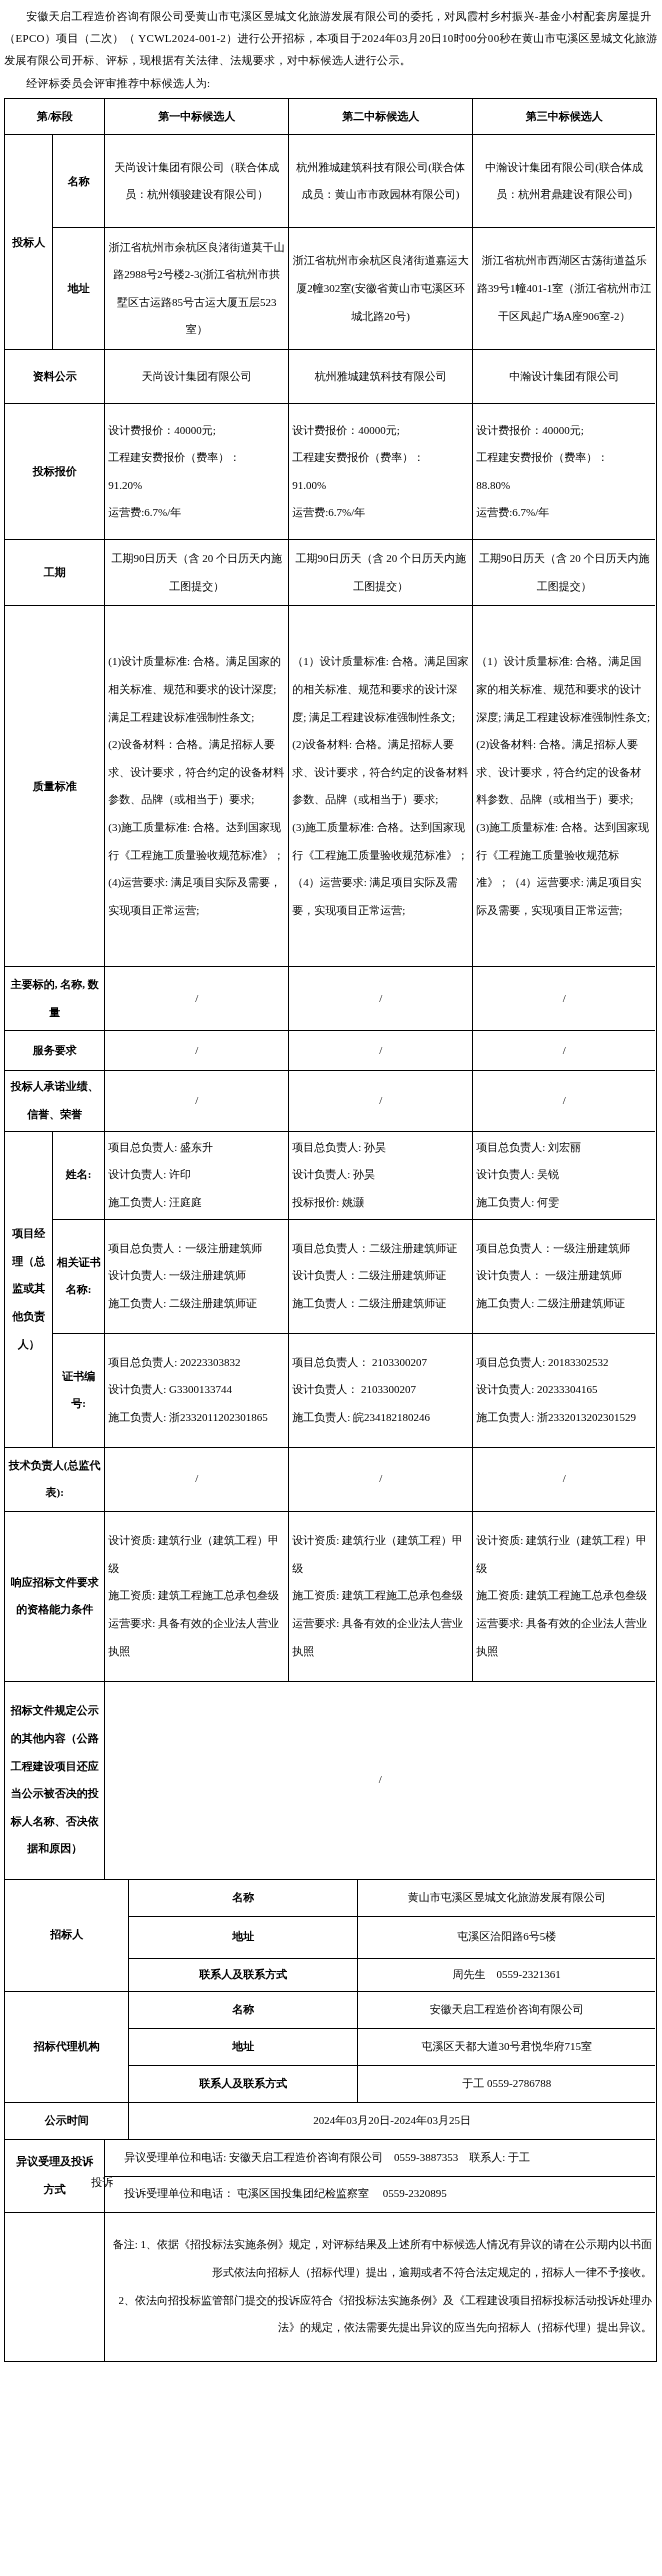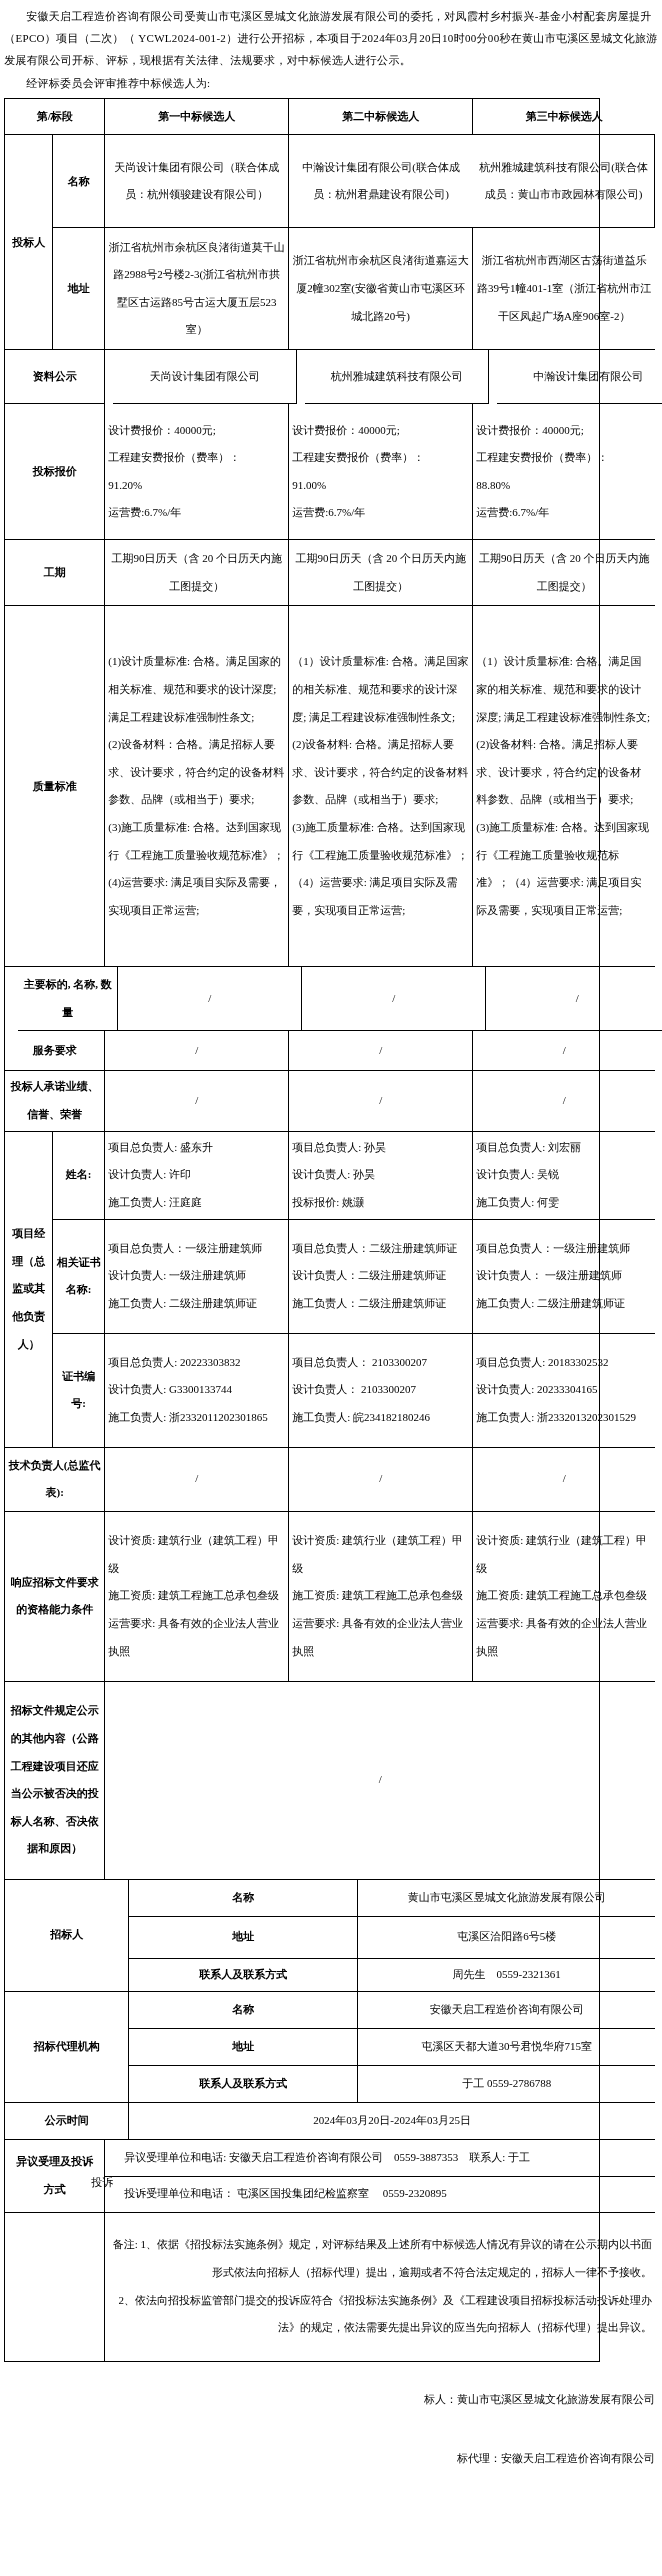--- a/index.html
+++ b/index.html
@@ -9,21 +9,21 @@
     font-family:"Liberation Serif","DejaVu Serif",serif;
     font-size:11px;
   }
   .page { padding:5.2px 4.2px 15.6px 4.2px; }
 
   
   .intro p { margin:0; line-height:22px; text-indent:2em; letter-spacing:0.3px; }
   .intro .p2 { margin-top:1px; }
 
   
-  .table-wrap { border:1.6px solid #000; width:596px; margin-top:4.2px; box-sizing:border-box; }
+  .table-wrap { border:1.6px solid #000; width:653px; margin-top:4.2px; box-sizing:border-box; }
   .row, .group { display:grid; }
   .g-main  { grid-template-columns:48px 52px 184px 184px 182px; }
   .g-span2 { grid-template-columns:100px 184px 184px 182px; }
   .g-merge { grid-template-columns:100px 550px; }
   .g-zbr   { grid-template-columns:124px 229px 297px; }
   .g-zbr2  { grid-template-columns:124px 526px; }
 
   .cell {
     border-right:1px solid #000;
     border-bottom:1.6px solid #000;
@@ -40,25 +40,25 @@
   .cell.left { justify-content:flex-start; text-align:left; }
   .cell.nr { border-right:none; }
   .cell.nb { border-bottom:none;text-align:right; }
   .cspan2 { grid-column:1 / 3; }
   .rspan2 { grid-row:1 / 3; }
   .rspan3 { grid-row:1 / 4; }
 
   
   .h-header { grid-auto-rows:minmax(36px,auto); }
   .g-bidder { grid-template-rows:minmax(93px,auto) minmax(122px,auto); }
-  .h-pub    { grid-auto-rows:minmax(54px,auto);gap:8px; }
+  .h-pub    { grid-auto-rows:minmax(54px,auto); }
   .h-price  { grid-auto-rows:minmax(136px,auto); }
   .h-dur    { grid-auto-rows:minmax(66px,auto); }
   .h-qual   { grid-auto-rows:minmax(361px,auto); }
-  .h-subj   { grid-auto-rows:minmax(64px,auto);margin-left:13px; }
+  .h-subj   { grid-auto-rows:minmax(64px,auto); }
   .h-serv   { grid-auto-rows:minmax(40px,auto); }
   .h-prom   { grid-auto-rows:minmax(60px,auto); }
   .g-mgr    { grid-template-rows:minmax(88px,auto) minmax(114px,auto) minmax(114px,auto); }
   .h-tech   { grid-auto-rows:minmax(64px,auto); }
   .h-qc     { grid-auto-rows:minmax(170px,auto); }
   .h-other  { grid-auto-rows:minmax(198px,auto); }
   .g-zbr-r  { grid-template-rows:minmax(37px,auto) minmax(42px,auto) minmax(32px,auto); }
   .g-agy-r  { grid-template-rows:minmax(37px,auto) minmax(37px,auto) minmax(37px,auto); }
   .h-time   { grid-auto-rows:minmax(37px,auto); }
   .g-obj-r  { grid-template-rows:minmax(37px,auto) minmax(36px,auto) minmax(148px,auto); }
@@ -95,22 +95,22 @@
       <div class="cell lbl cspan2">第/标段</div>
       <div class="cell lbl">第一中标候选人</div>
       <div class="cell lbl">第二中标候选人</div>
       <div class="cell lbl nr">第三中标候选人</div>
     </div>
 
     <div class="group g-main g-bidder">
       <div class="cell lbl rspan2">投标人</div>
       <div class="cell lbl">名称</div>
       <div class="cell">天尚设计集团有限公司（联合体成员：杭州领骏建设有限公司）</div>
+      <div class="cell">杭州雅城建筑科技有限公司(联合体成员：黄山市市政园林有限公司)</div>
       <div class="cell nr">中瀚设计集团有限公司(联合体成员：杭州君鼎建设有限公司)</div>
-      <div class="cell">杭州雅城建筑科技有限公司(联合体成员：黄山市市政园林有限公司)</div>
       <div class="cell lbl">地址</div>
       <div class="cell">浙江省杭州市余杭区良渚街道莫干山路2988号2号楼2-3(浙江省杭州市拱墅区古运路85号古运大厦五层523室）</div>
       <div class="cell">浙江省杭州市余杭区良渚街道嘉运大厦2幢302室(安徽省黄山市屯溪区环城北路20号)</div>
       <div class="cell nr">浙江省杭州市西湖区古荡街道益乐路39号1幢401-1室（浙江省杭州市江干区凤起广场A座906室-2）</div>
     </div>
 
     <div class="row g-span2 h-pub">
       <div class="cell lbl">资料公示</div>
       <div class="cell">天尚设计集团有限公司</div>
       <div class="cell">杭州雅城建筑科技有限公司</div>
@@ -266,19 +266,15 @@
       </div>
       <div class="cell left nr pad-obj">异议受理单位和电话: 安徽天启工程造价咨询有限公司　0559-3887353　联系人: 于工</div>
       <div class="cell left nr pad-obj">投诉受理单位和电话：  屯溪区国投集团纪检监察室　  0559-2320895</div>
       <div class="cell nb"></div>
       <div class="cell left nr nb pad-note">备注: 1、依据《招投标法实施条例》规定，对评标结果及上述所有中标候选人情况有异议的请在公示期内以书面形式依法向招标人（招标代理）提出，逾期或者不符合法定规定的，招标人一律不予接收。
 2、依法向招投标监管部门提交的投诉应符合《招投标法实施条例》及《工程建设项目招标投标活动投诉处理办法》的规定，依法需要先提出异议的应当先向招标人（招标代理）提出异议。</div>
     </div>
 
   </div>
 
-  <div class="footer">
-    <div class="f1">标人：黄山市屯溪区昱城文化旅游发展有限公司</div>
-    <div class="f2">标代理：安徽天启工程造价咨询有限公司</div>
-  </div>
 
 </div>
 
 
 </body></html>

